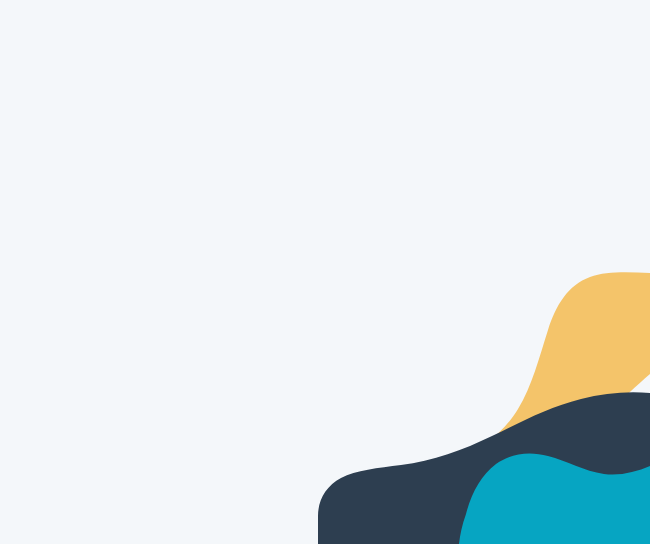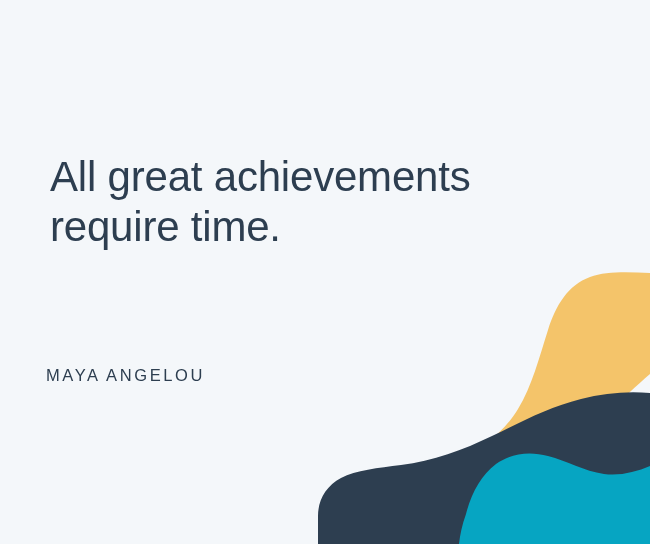--- a/index.html
+++ b/index.html
@@ -93,18 +93,16 @@
                C 584 471, 567 461, 548 456
                C 530 451, 511 453, 496 464
                C 481 475, 471 494, 466 514
                C 462 525, 460 535, 459 544
                L 650 544
                Z"></path>
     </svg>
   </div>
 
   <div id="content-layer">
-    <p id="quote-text">All great achievements require time.</p>
 
-    <p id="author-name">MAYA ANGELOU</p>
   </div>
 
 </div>
 
 </body></html>

